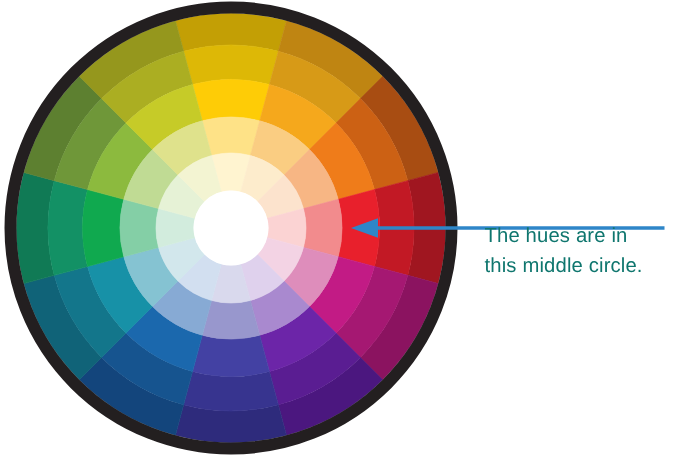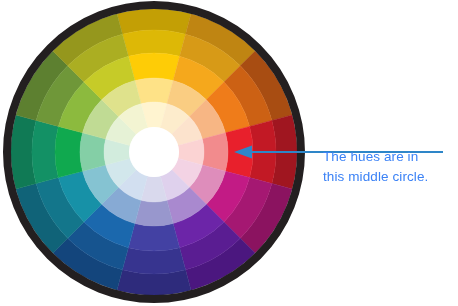--- a/index.html
+++ b/index.html
@@ -105,14 +105,14 @@
       <circle cx="154" cy="152" r="25" fill="#ffffff"></circle>
       <circle cx="154" cy="152" r="147" fill="none" stroke="#231f20" stroke-width="8"></circle>
     </g>
 
   <g id="arrow-group">
     <line id="arrow-shaft" x1="443" y1="152" x2="248" y2="152" stroke="#2e86c8" stroke-width="2.2"></line>
     <polygon id="arrow-head" points="234,152 252,145.5 252,158.5" fill="#2e86c8"></polygon>
   </g>
 </svg>
 
-<div class="annotation-text" style="color: #3b82f6;">The hues are in
+<div class="annotation-text" style="color: #0f766e;">The hues are in
 this middle circle.</div>
 
 </body></html>

